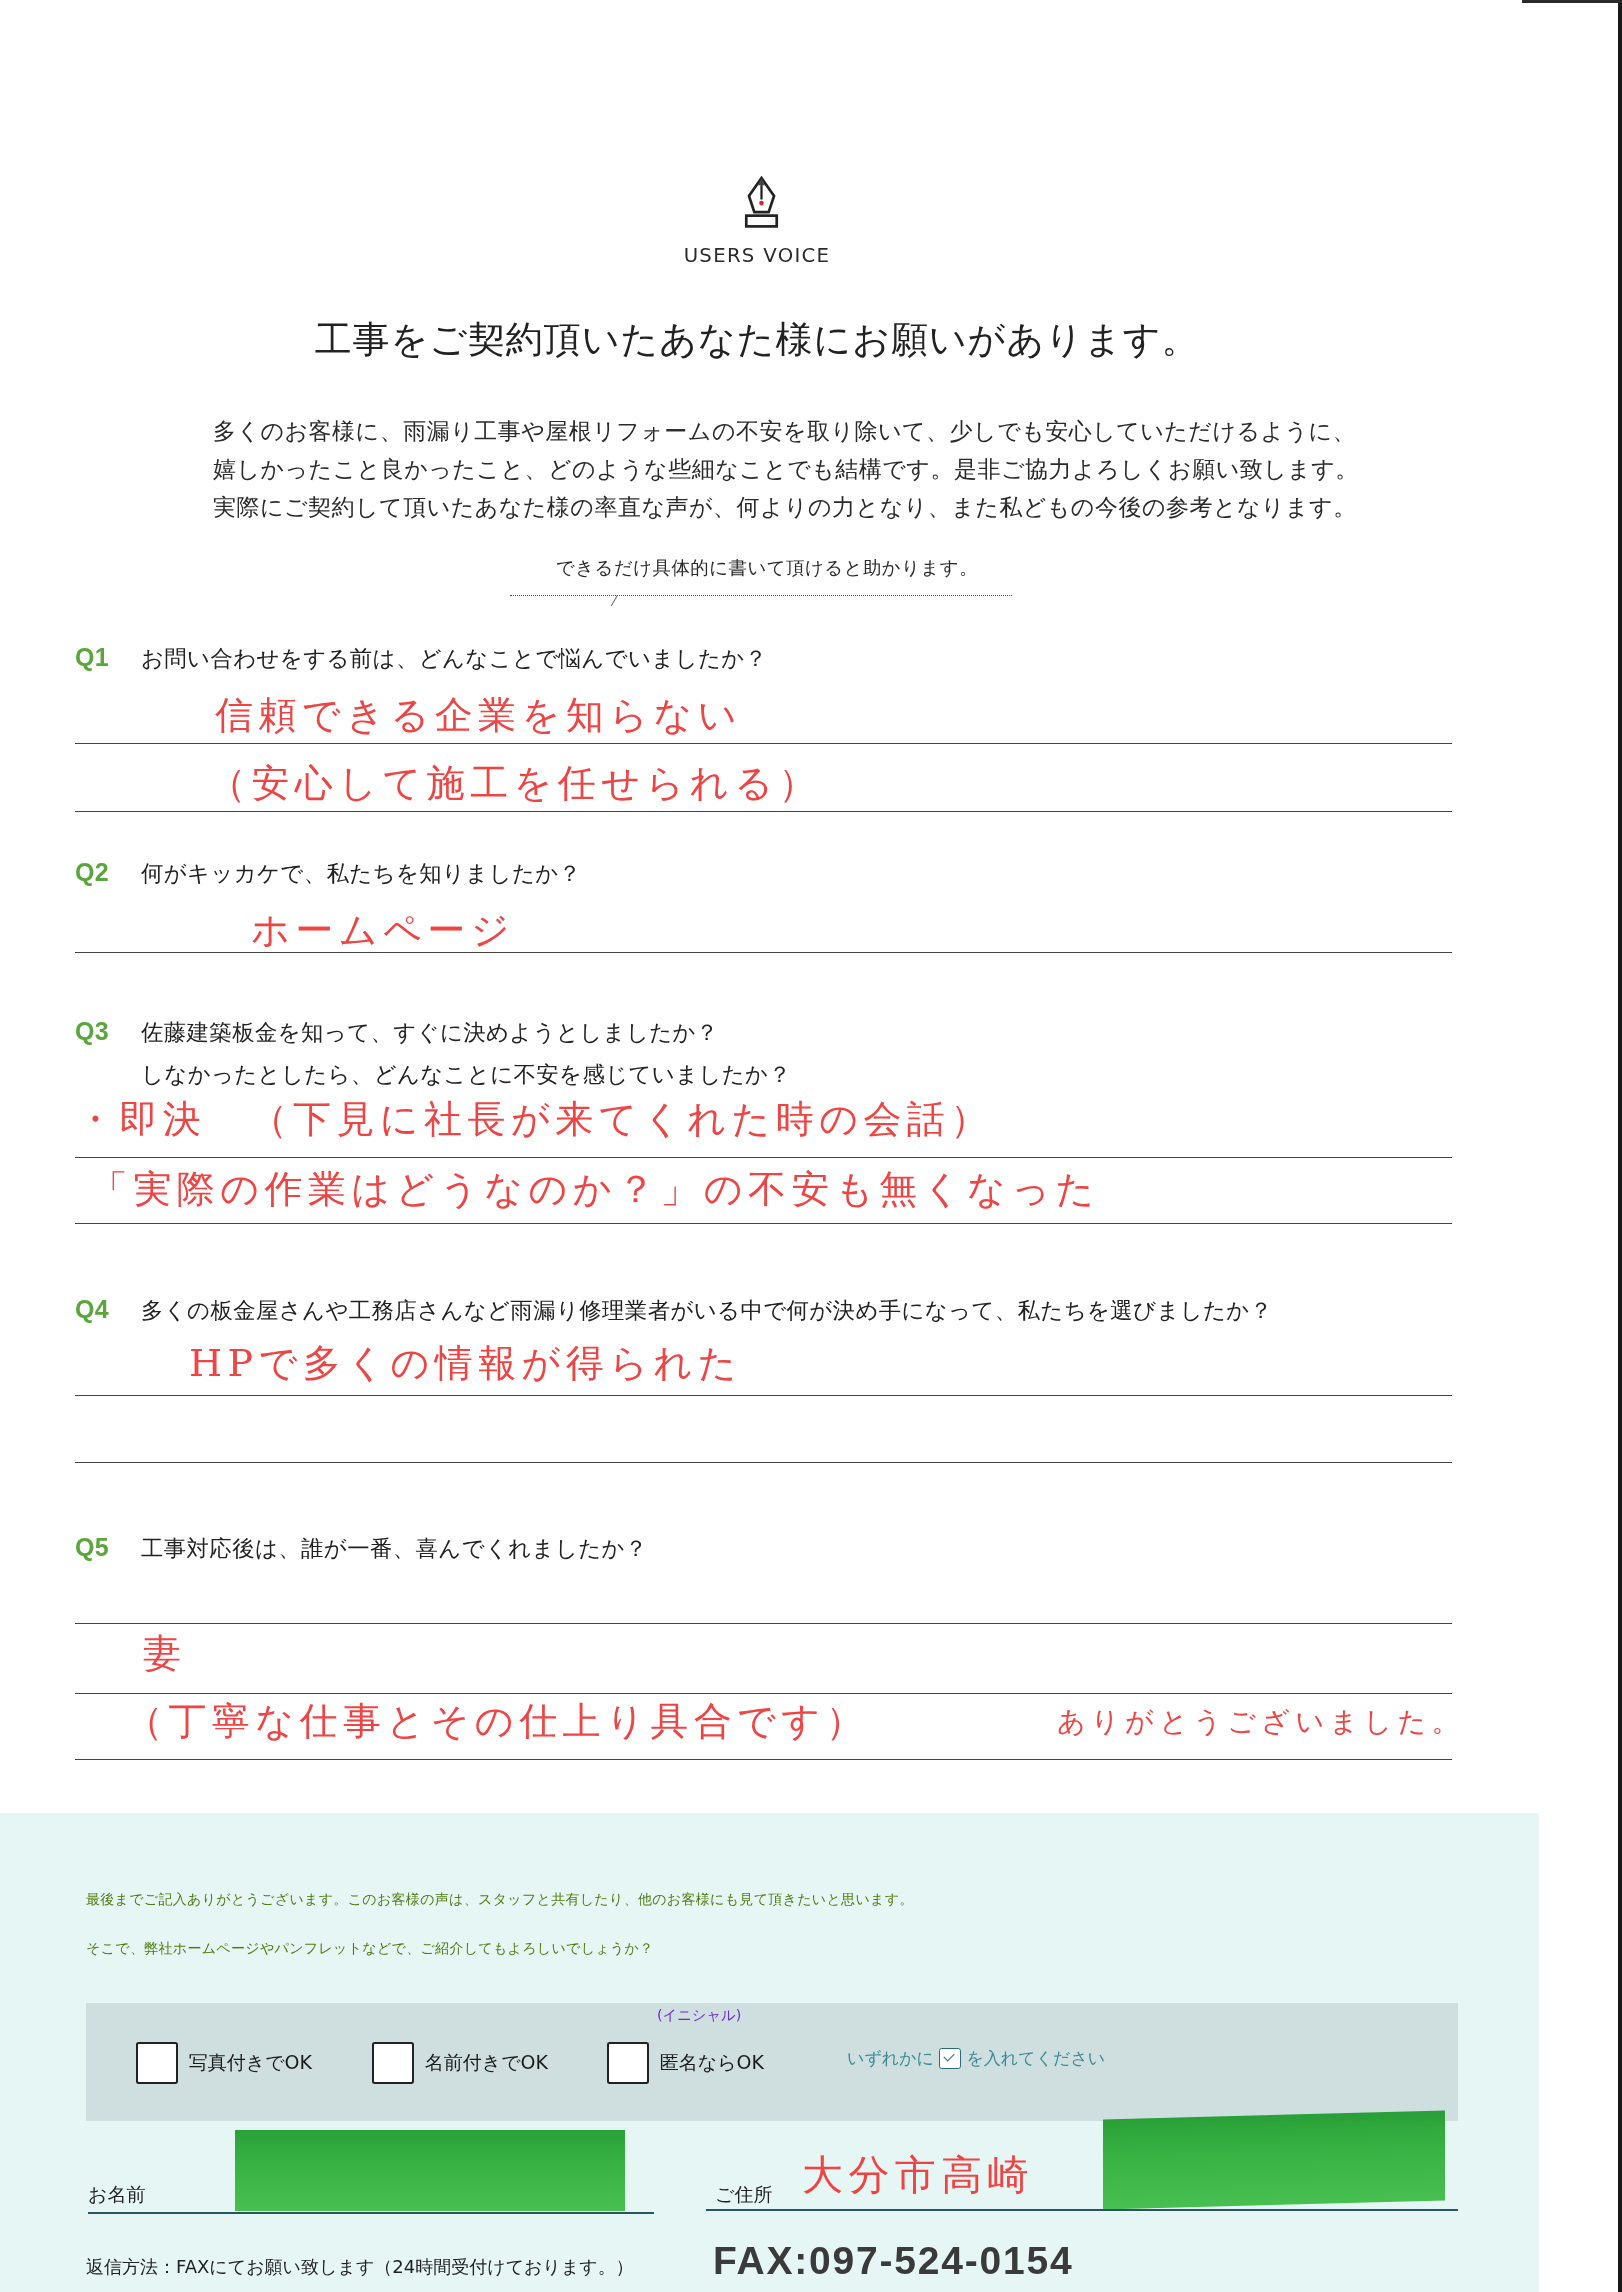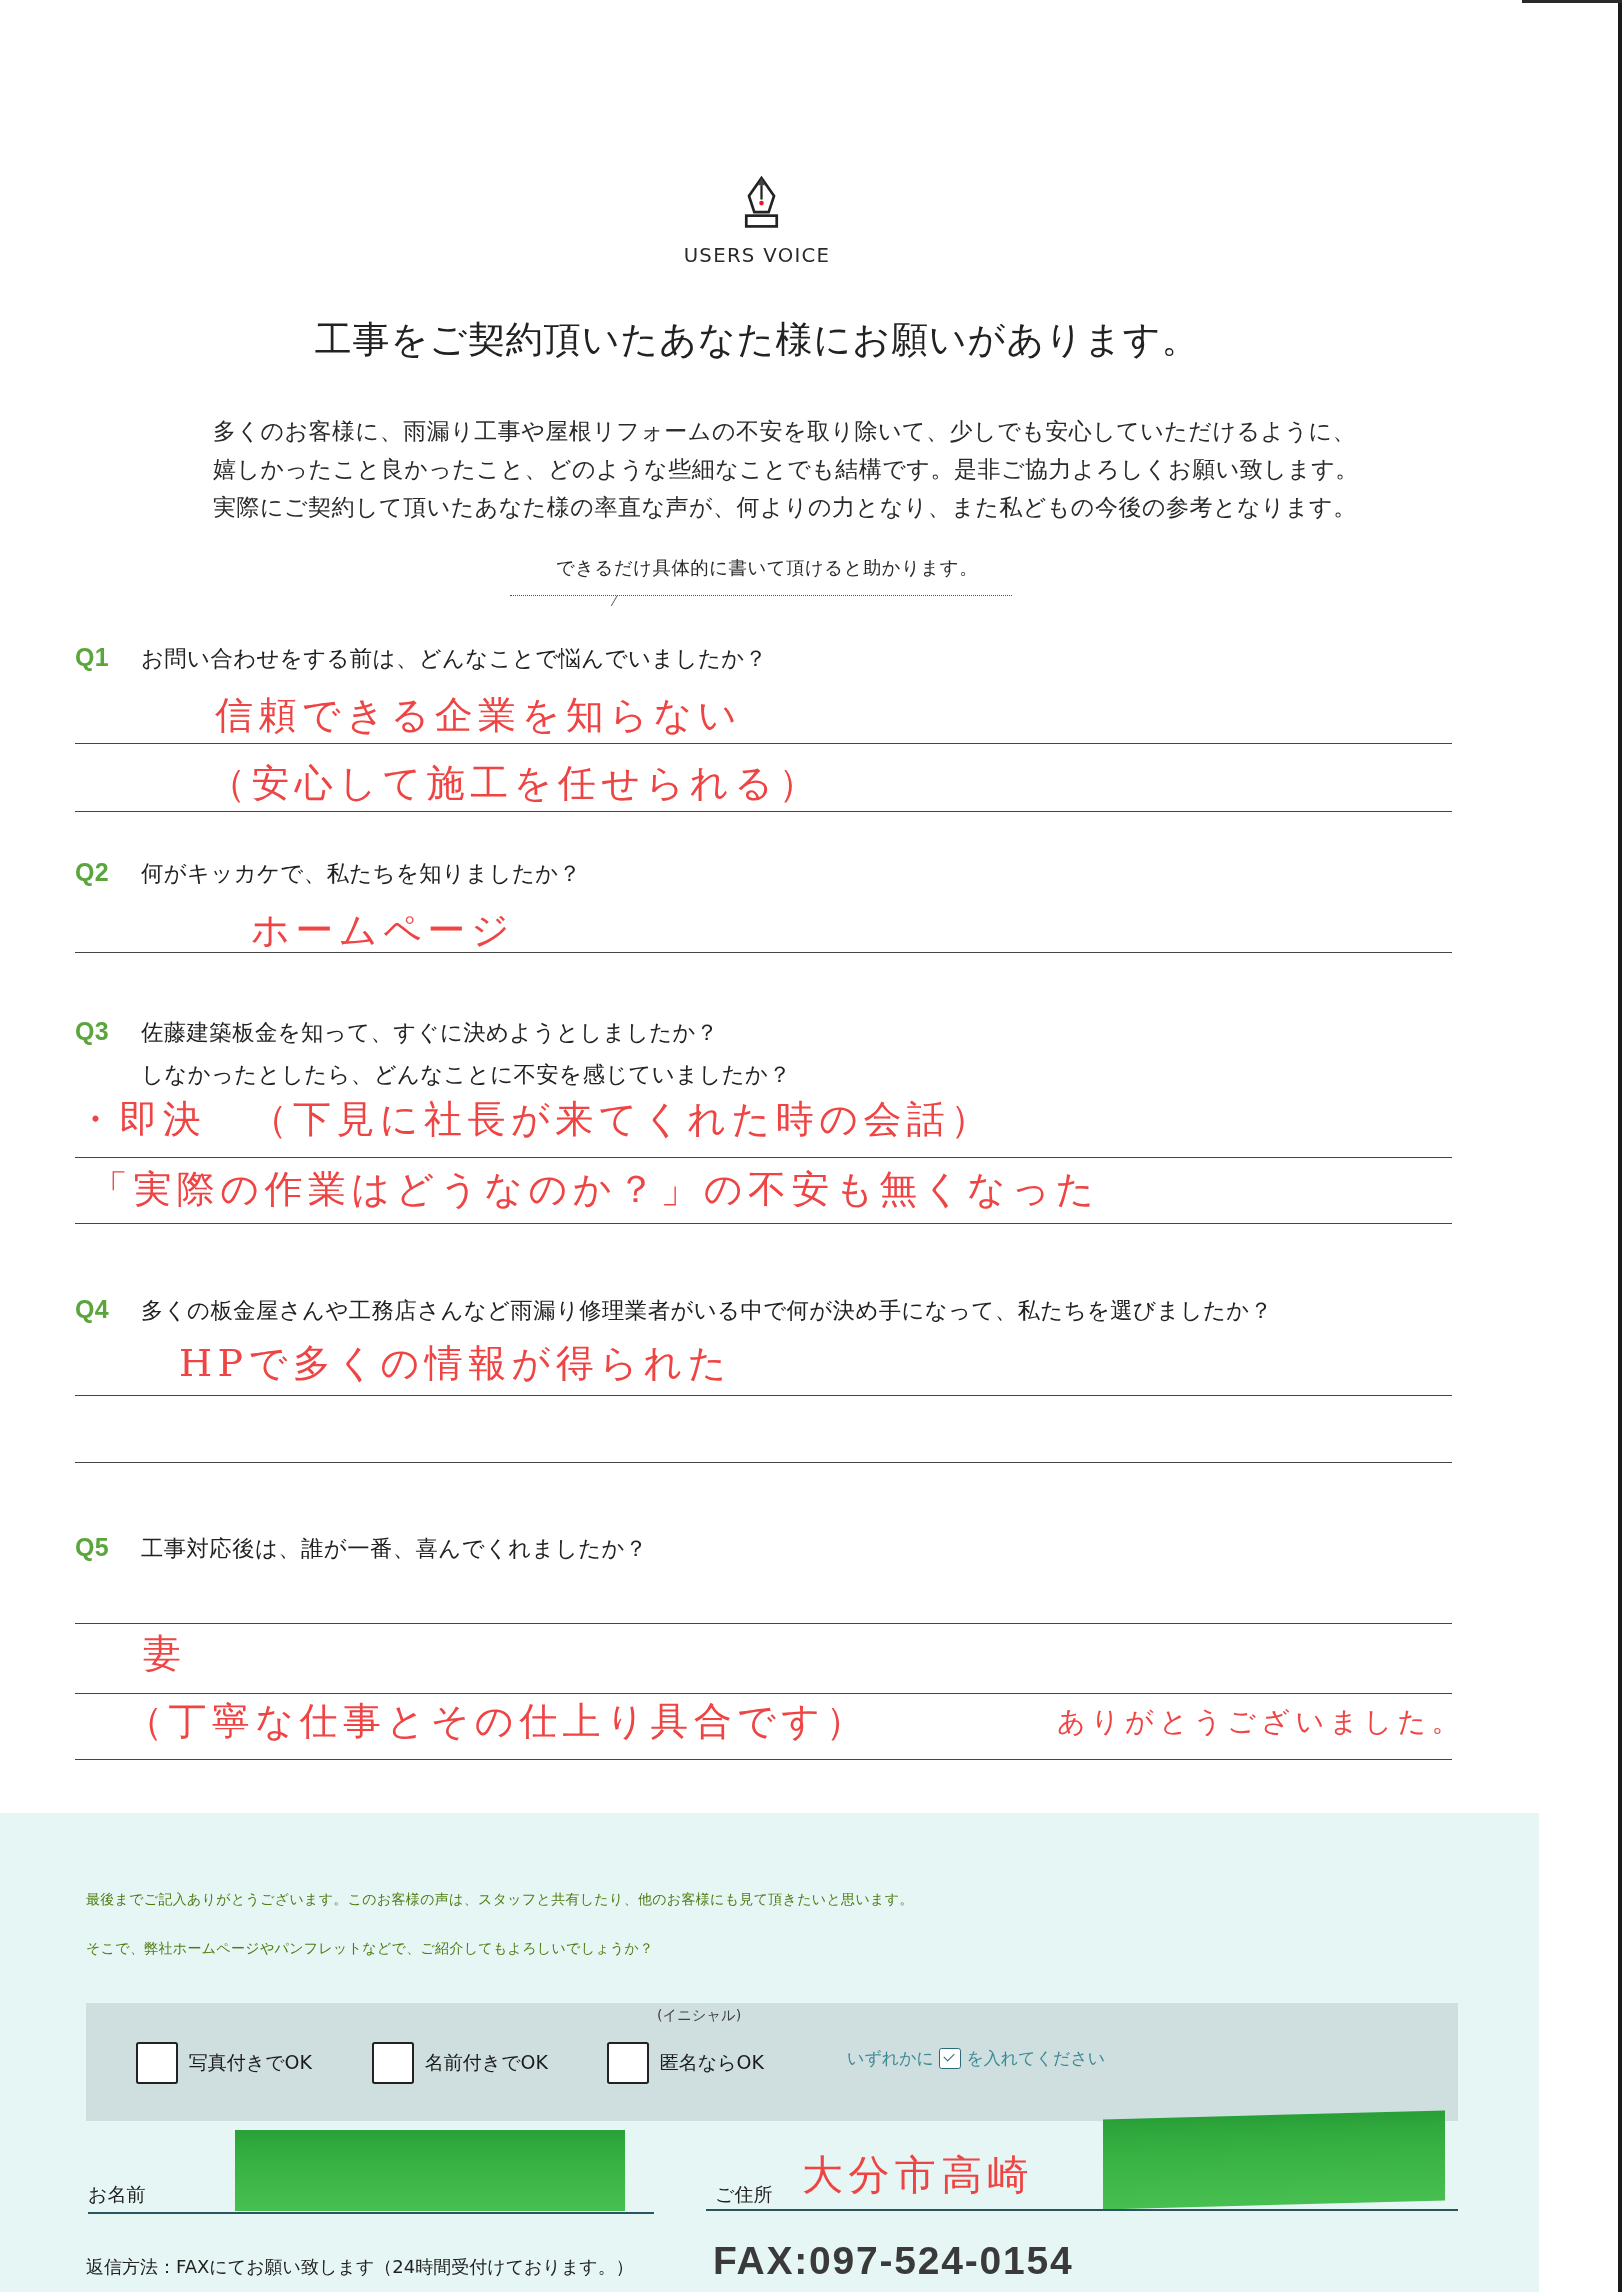--- a/index.html
+++ b/index.html
@@ -28,21 +28,21 @@
     .rule { position: absolute; left: 75px; width: 1377px; height: 0; border-top: 1.8px solid #444; }
 
     .hw { position: absolute; font-family: "DejaVu Serif", serif; color: #ef4444; font-size: 38px; letter-spacing: 5.4px; white-space: nowrap; transform-origin: left bottom; }
 
     .panel { position: absolute; left: 0; top: 1813px; width: 1539px; height: 480px; background: #e6f6f4; }
     .panel-msg { position: absolute; left: 86px; font-size: 14px; color: #4d7c0f; letter-spacing: 0.3px; white-space: nowrap; }
     .band { position: absolute; left: 86px; top: 2003px; width: 1372px; height: 118px; background: #cfdedf; }
     .chk { position: absolute; display: flex; align-items: center; top: 2042px; }
     .box { width: 38px; height: 38px; background: #fff; border: 2.2px solid #222; border-radius: 2.7px; }
     .chk-label { margin-left: 10.7px; font-size: 19px; color: #1a1a1a; white-space: nowrap; }
-    .ruby { position: absolute; left: 657px; top: 2006px; font-size: 14.3px; color: #404040; }
+    .ruby { position: absolute; left: 657px; top: 2006px; font-size: 14.3px; color: #6d28d9; }
     .instruct { position: absolute; left: 847px; top: 2047px; font-size: 17px; color: #3a8a95; display: flex; align-items: center; white-space: nowrap; }
     .mini-check { display: inline-block; width: 19.7px; height: 19.7px; border: 1.8px solid #2b6a78; border-radius: 2.7px; margin: 0 5.4px; background: #fff; position: relative; }
     .mini-check::after { content: ""; position: absolute; left: 5.4px; top: 2.7px; width: 5.4px; height: 9px; border-right: 1.8px solid #2b6a78; border-bottom: 1.8px solid #2b6a78; transform: rotate(45deg); }
 
     .field-label { position: absolute; font-size: 19px; color: #222; }
     .field-rule { position: absolute; height: 0; border-top: 2.2px solid #27565f; }
     .redact { position: absolute; background: linear-gradient(#1f9c2e, #2fae3a 40%, #3fbc48); opacity: 0.95; }
     .reply { position: absolute; left: 86px; top: 2255px; font-size: 18px; color: #222; white-space: nowrap; }
     .fax { position: absolute; left: 713px; top: 2239px; font-family: "Liberation Sans", sans-serif; font-weight: bold; font-size: 39px; color: #3a3a3a; letter-spacing: 1.8px; }
   </style>
@@ -89,21 +89,21 @@
   <span class="sub">しなかったとしたら、どんなことに不安を感じていましたか？</span>
 </div>
 <div class="hw" style="left:76px; top:1094px;">・即決　（下見に社長が来てくれた時の会話）</div>
 <div class="rule" style="top:1157px"></div>
 <div class="hw" style="left:90px; top:1164px;">「実際の作業はどうなのか？」の不安も無くなった</div>
 <div class="rule" style="top:1223px"></div>
 
 <div class="q" style="top:1295px">
   <span class="num">Q4</span><span>多くの板金屋さんや工務店さんなど雨漏り修理業者がいる中で何が決め手になって、私たちを選びましたか？</span>
 </div>
-<div class="hw" style="left:179px; top:1338px;">HPで多くの情報が得られた</div>
+<div class="hw" style="left:189px; top:1338px;">HPで多くの情報が得られた</div>
 <div class="rule" style="top:1395px"></div>
 <div class="rule" style="top:1462px"></div>
 
 <div class="q" style="top:1533px">
   <span class="num">Q5</span><span>工事対応後は、誰が一番、喜んでくれましたか？</span>
 </div>
 <div class="rule" style="top:1623px"></div>
 <div class="hw" style="left:143px; top:1628px;">妻</div>
 <div class="rule" style="top:1693px"></div>
 <div class="hw" style="left:125px; top:1696px;">（丁寧な仕事とその仕上り具合です）</div>

